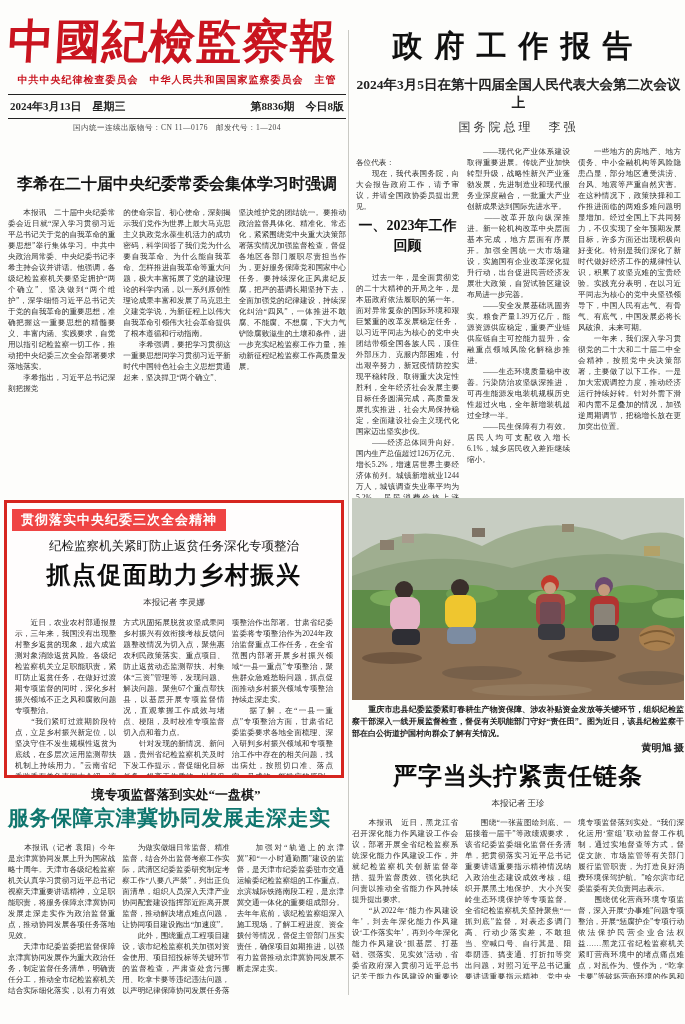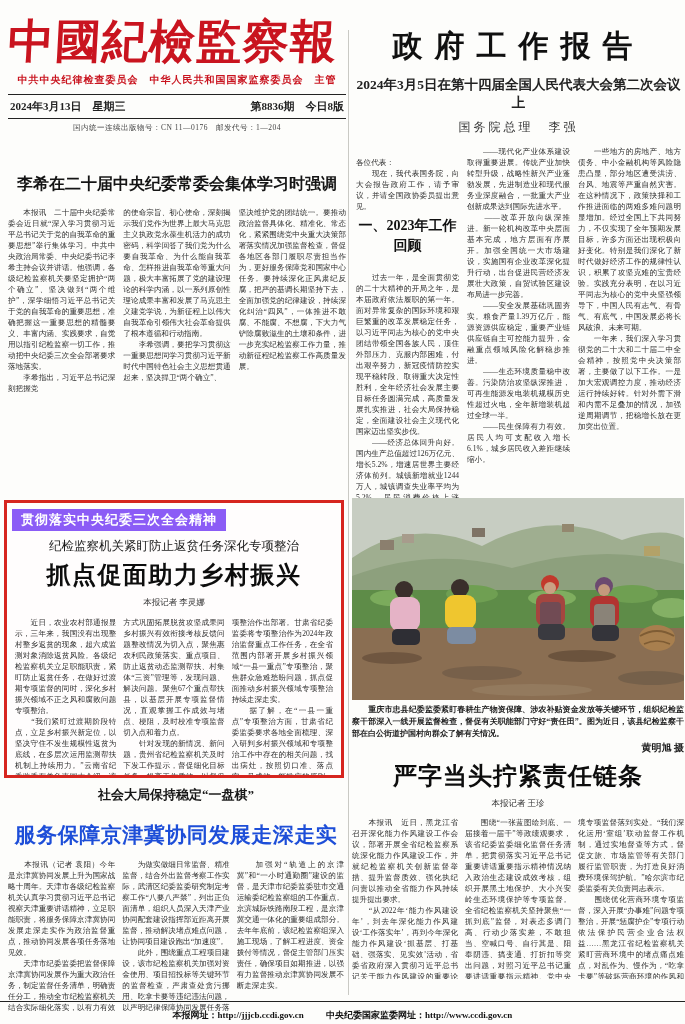--- a/index.html
+++ b/index.html
@@ -21,32 +21,32 @@
   .col{flex:1;font-size:7.6px;line-height:1.45;text-align:justify;white-space:pre-line;color:#2e2e2e;overflow:hidden;}
   .col-subhead{font-weight:bold;text-align:center;font-size:14px;margin:4px 0;color:#111;white-space:normal;}
   
   .kicker{font-size:16px;font-weight:bold;text-align:center;color:#141414;}
   .head-condensed{font-size:20px;font-weight:bold;font-family:"Liberation Sans",sans-serif;color:#0d0d0d;
                   white-space:nowrap;transform:scaleX(.672);transform-origin:0 50%;}
   .head-spread{font-size:18px;font-weight:bold;font-family:"Liberation Sans",sans-serif;color:#0d0d0d;
                letter-spacing:.85px;white-space:nowrap;margin-top:6px;}
   
   .special-box{border:3px solid #d6251f;background:#fffdfd;}
-  .box-label{display:inline-block;background:#8b5cf6;color:#fff;font-size:13px;font-weight:bold;
+  .box-label{display:inline-block;background:#ef4444;color:#fff;font-size:13px;font-weight:bold;
              padding:2px 9px;margin:6px 0 0 5px;letter-spacing:1px;}
   .box-kicker{font-size:12.5px;font-weight:normal;text-align:center;margin-top:7px;color:#1a1a1a;}
   .box-head{font-size:24px;font-weight:bold;text-align:center;letter-spacing:1.5px;margin-top:4px;color:#0d0d0d;}
   .byline{font-size:8.5px;text-align:center;margin-top:6px;color:#333;}
   
   .photo-caption{font-size:8px;line-height:1.5;text-align:justify;white-space:pre-line;margin-top:4px;color:#1d1d1d;font-weight:600;}
   .photo-credit{font-size:10px;text-align:right;color:#1d1d1d;font-weight:600;margin-top:1px;}
   
   .kicker-sm{font-size:13px;font-weight:bold;text-align:center;color:#181818;}
   .head-lg{font-size:24px;font-weight:bold;text-align:center;letter-spacing:1px;color:#0d0d0d;margin-top:4px;}
-  .head-md{font-size:21px;font-weight:bold;text-align:center;letter-spacing:.5px;color:#1d4ed8;margin-top:17px;}
+  .head-md{font-size:21px;font-weight:bold;text-align:left;letter-spacing:.5px;color:#0f766e;margin-top:0;}
   
   .footer{border-top:1.2px solid #222;text-align:center;font-size:9px;font-weight:bold;padding-top:7px;color:#111;}
   .footer span{margin:0 10px;}
   .vdivider{border-left:1px solid #c9c9c4;}
 </style>
 </head>
 <body>
 
 <div class="page">
 
@@ -174,29 +174,25 @@
       <div class="col">　　本报讯　近日，黑龙江省召开深化能力作风建设工作会议，部署开展全省纪检监察系统深化能力作风建设工作，并就纪检监察机关创新监督举措、提升监督质效、强化执纪问责以推动全省能力作风持续提升提出要求。
 　　“从2022年‘能力作风建设年’，到去年深化能力作风建设‘工作落实年’，再到今年深化能力作风建设‘抓基层、打基础、强落实、见实效’活动，省委省政府深入贯彻习近平总书记关于能力作风建设的重要论述和重要指示，连续三年递进抓能力作风建设。”黑龙江省纪委监委有关负责同志表示，持之以恒推进能力作风建设，全省纪检监察机关既是重要参与者，也是监督保障者。</div>
       <div class="col">　　围绕“一张蓝图绘到底、一届接着一届干”等政绩观要求，该省纪委监委细化监督任务清单，把贯彻落实习近平总书记重要讲话重要指示精神情况纳入政治生态建设成效考核，组织开展黑土地保护、大小兴安岭生态环境保护等专项监督。全省纪检监察机关坚持聚焦“一抓到底”监督，对表态多调门高、行动少落实差，不敢担当、空喊口号、自行其是、阳奉阴违、搞变通、打折扣等突出问题，对照习近平总书记重要讲话重要指示精神、党中央决策部署和省委工作要求查摆整改。
 　　紧盯党中央和省委决策部署落实、惠民利企政策落实、深化纠治“四风”问题监督能力作风，把优化营商环</div>
       <div class="col">境专项监督落到实处。“我们深化运用‘室组’联动监督工作机制，通过实地督查等方式，督促文旅、市场监管等有关部门履行监管职责，为打造良好消费环境保驾护航。”哈尔滨市纪委监委有关负责同志表示。
 　　围绕优化营商环境专项监督，深入开展“办事难”问题专项整治，开展“惩腐护企”专项行动依法保护民营企业合法权益……黑龙江省纪检监察机关紧盯营商环境中的堵点痛点难点，对乱作为、慢作为，“吃拿卡要”等破坏营商环境的作风和腐败问题，扎实起底、严肃查处，切实推动解决企业急难愁盼、群众所忧所盼。（下转第二版）</div>
     </div>
   </div>
 
   <div class="abs" style="left:8px;top:786px;width:336px;">
-    <div class="kicker-sm">社会大局保持稳定“一盘棋”</div>
+    <div class="kicker-sm">境专项监督落到实处“一盘棋”</div>
     <div class="head-md">服务保障京津冀协同发展走深走实</div>
     <div class="colrow" style="margin-top:10px;height:152px;gap:7px;">
       <div class="col">　　本报讯（记者 袁阳）今年是京津冀协同发展上升为国家战略十周年。天津市各级纪检监察机关认真学习贯彻习近平总书记视察天津重要讲话精神，立足职能职责，将服务保障京津冀协同发展走深走实作为政治监督重点，推动协同发展各项任务落地见效。
 　　天津市纪委监委把监督保障京津冀协同发展作为重大政治任务，制定监督任务清单，明确责任分工，推动全市纪检监察机关结合实际细化落实，以有力有效监督护航重大国家战略实施。</div>
       <div class="col">　　为做实做细日常监督、精准监督，结合外出监督考察工作实际，武清区纪委监委研究制定考察工作“八要八严禁”，列出正负面清单，组织人员深入天津产业协同配套建设指挥部近距离开展监督，推动解决堵点难点问题，让协同项目建设跑出“加速度”。
 　　此外，围绕重点工程项目建设，该市纪检监察机关加强对资金使用、项目招投标等关键环节的监督检查，严肃查处贪污挪用、吃拿卡要等违纪违法问题，以严明纪律保障协同发展任务落实。</div>
       <div class="col">　　加强对“轨道上的京津冀”和“一小时通勤圈”建设的监督，是天津市纪委监委驻市交通运输委纪检监察组的工作重点。京滨城际铁路南段工程，是京津冀交通一体化的重要组成部分。去年年底前，该纪检监察组深入施工现场，了解工程进度、资金拨付等情况，督促主管部门压实责任，确保项目如期推进，以强有力监督推动京津冀协同发展不断走深走实。</div>
     </div>
   </div>
 
-  <div class="abs footer" style="left:0;top:1001px;width:685px;">
-    <span>本报网址：http://jjjcb.ccdi.gov.cn</span>
-    <span>中央纪委国家监委网址：http://www.ccdi.gov.cn</span>
-  </div>
 
 </div>
 
 </body></html>

